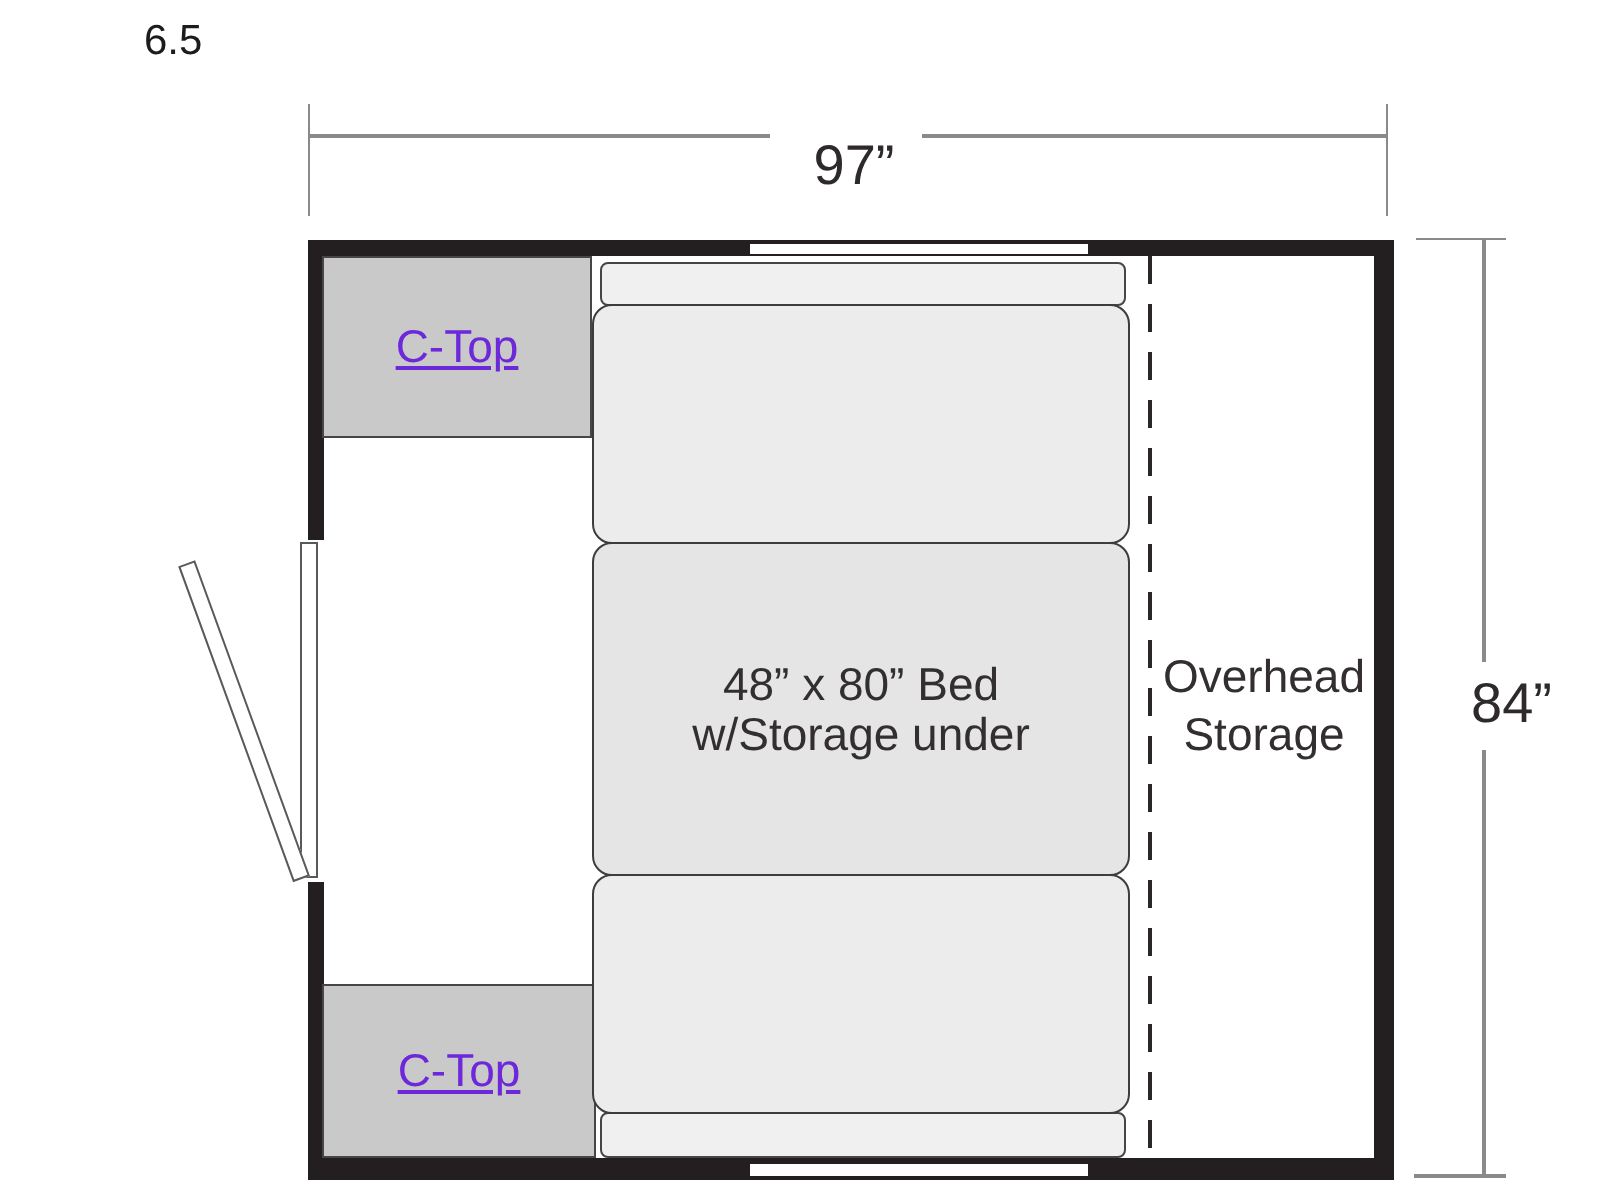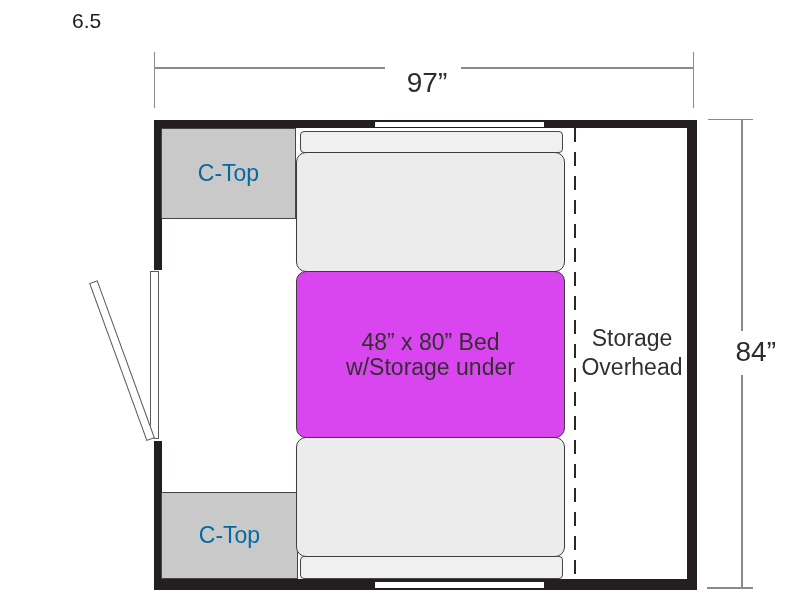--- a/index.html
+++ b/index.html
@@ -42,39 +42,39 @@
     width:9px; height:168px; background:#ffffff;
     border:1px solid #58595b; box-sizing:border-box;
   }
   .door-panel-closed { left:118px; top:271px; }
   .door-panel-open   { left:114px; top:270px; transform-origin:100% 100%; transform:rotate(-20deg); }
 
   
   .counter {
     background:#c9c9ca; border:1.5px solid #484546; box-sizing:border-box;
     display:flex; align-items:center; justify-content:center;
-    font-size:23px; color:#0369a1;
+    font-size:23px; color:#6d28d9;text-decoration:underline;
   }
   .counter-top    { left:129px; top:128px; width:135px; height:91px; }
   .counter-bottom { left:129px; top:492px; width:137px; height:87px; }
 
   
   .bed-strip {
     background:#f0f0f0; border:1.5px solid #484546; border-radius:4px; box-sizing:border-box;
   }
   .bed-strip-top    { left:268px; top:131px; width:263px; height:22px; }
   .bed-strip-bottom { left:268px; top:556px; width:263px; height:23px; }
   .bed-cushion {
     background:#ececec; border:1.5px solid #403c3d; border-radius:10px; box-sizing:border-box;
   }
   .bed-cushion-top    { left:264px; top:152px; width:269px; height:120px; }
   .bed-cushion-bottom { left:264px; top:437px; width:269px; height:120px; }
   .bed-center {
     left:264px; top:271px; width:269px; height:167px; box-sizing:border-box;
-    background:#d946ef; border:1.5px solid #403c3d; border-radius:10px;
+    background:#e5e5e5; border:1.5px solid #403c3d; border-radius:10px;
     display:flex; flex-direction:column; align-items:center; justify-content:center;
     font-size:23px; line-height:25px; color:#332f30; text-align:center;
   }
 
   
   .overhead-divider {
     left:541.5px; top:128px; width:2.5px; height:450px;
     background:repeating-linear-gradient(to bottom, #2b2627 0px, #2b2627 14px, transparent 14px, transparent 24px);
   }
   .overhead-label {
@@ -119,20 +119,20 @@
   <div class="abs bed-strip bed-strip-bottom"></div>
   <div class="abs bed-cushion bed-cushion-top"></div>
   <div class="abs bed-cushion bed-cushion-bottom"></div>
   <div class="abs bed-center">
     <span>48” x 80” Bed</span>
     <span>w/Storage under</span>
   </div>
 
   <div class="abs overhead-divider"></div>
   <div class="abs overhead-label">
+    <span>Overhead</span>
     <span>Storage</span>
-    <span>Overhead</span>
   </div>
 
   <div class="abs door-panel door-panel-closed"></div>
   <div class="abs door-panel door-panel-open"></div>
 
 </div>
 
 </body></html>

